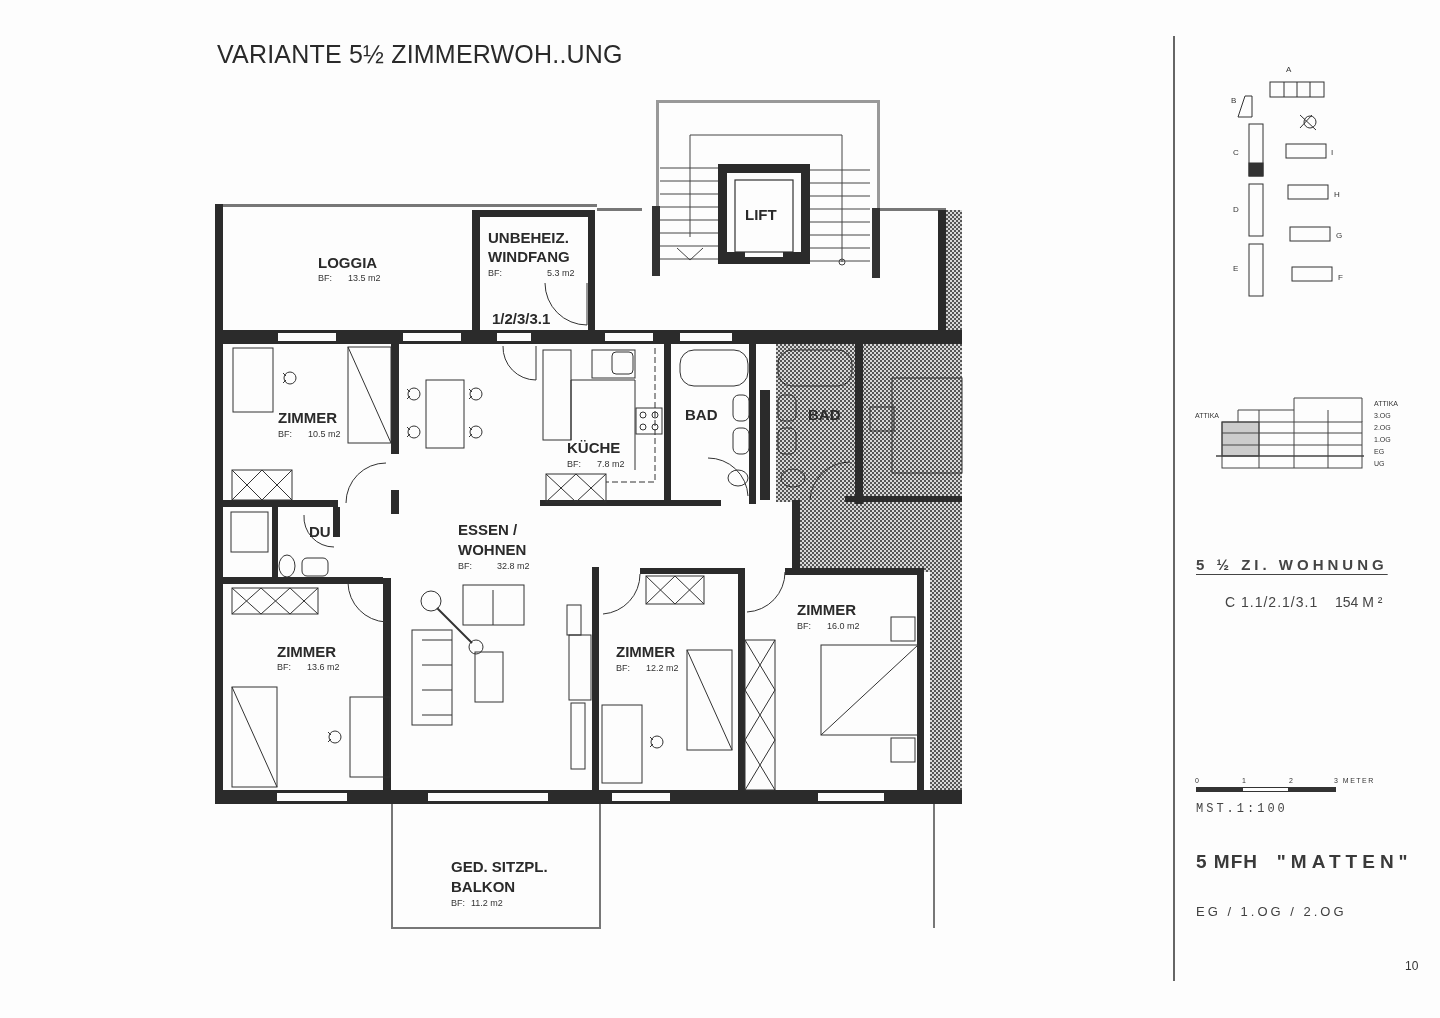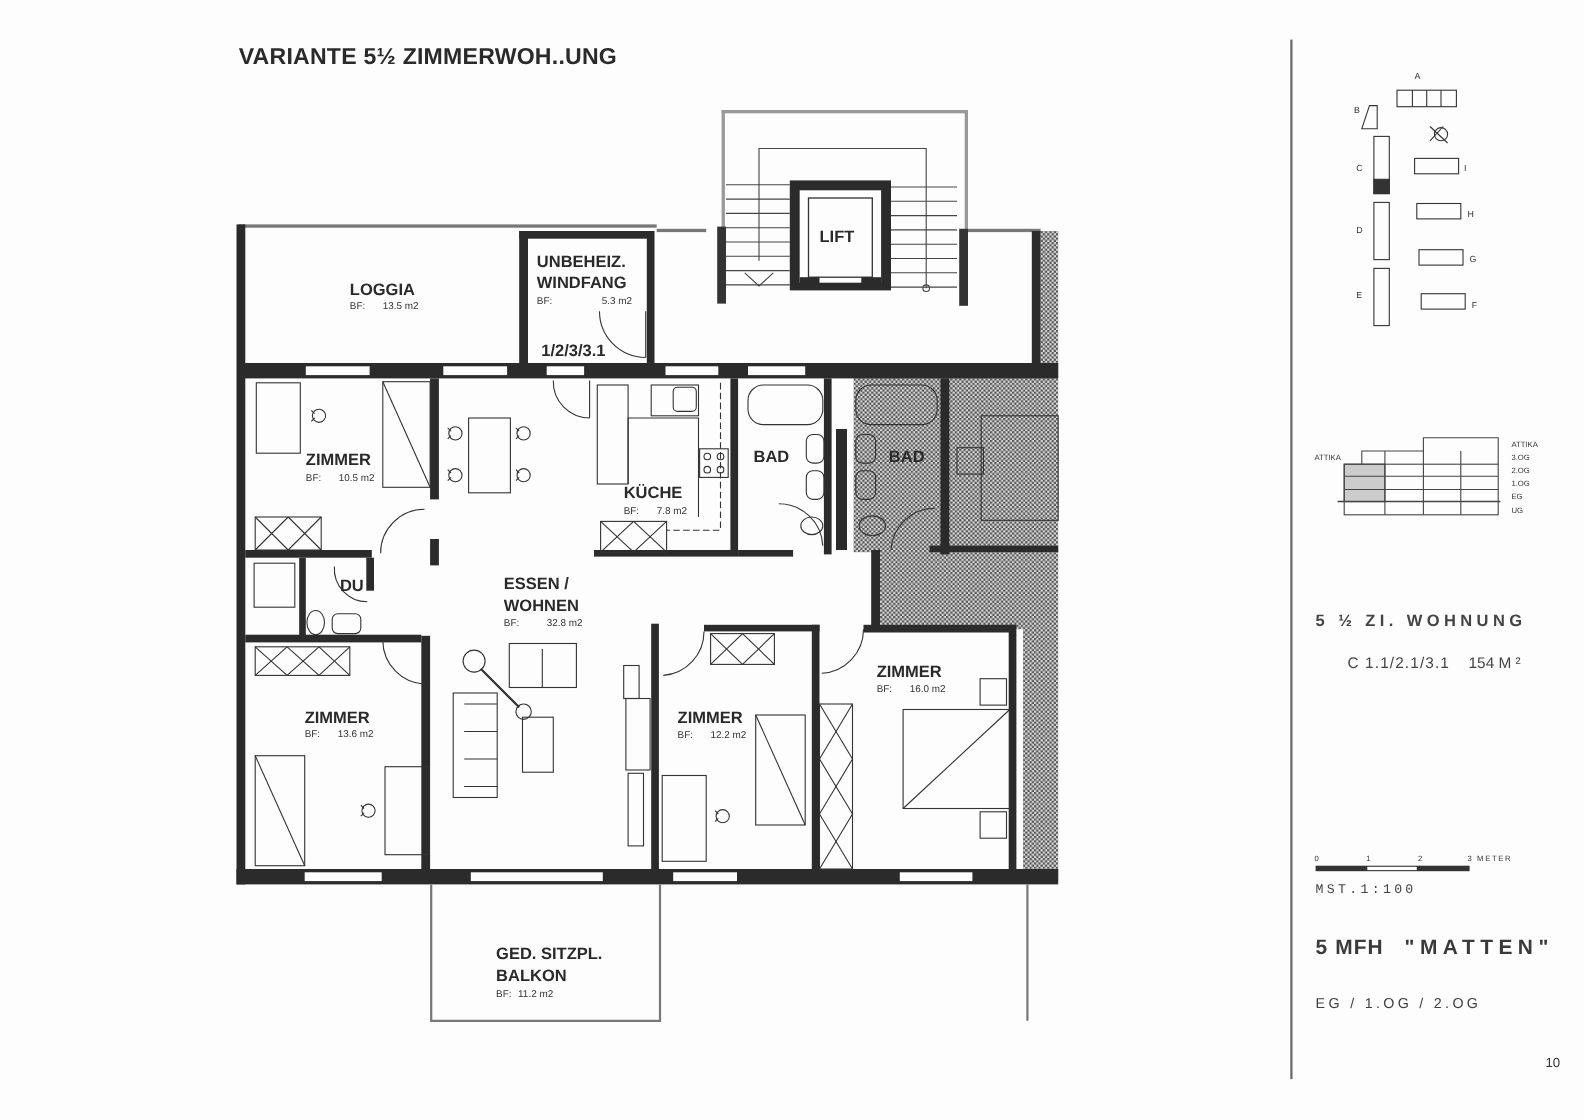--- a/index.html
+++ b/index.html
@@ -1,25 +1,25 @@
 <!DOCTYPE html>
 <html><head>
 <meta charset="utf-8">
 <style>
   html, body { margin: 0; padding: 0; background: #fdfdfd; }
   body { width: 1440px; height: 1018px; position: relative; overflow: hidden;
          font-family: "Liberation Sans", sans-serif; color: #222; }
-  .title { position: absolute; left: 217px; top: 40px; font-size: 21px; font-weight: bold; letter-spacing: 0.2px; color: #2a2a2a; text-align: right; }
+  .title { position: absolute; left: 217px; top: 40px; font-size: 25px; font-weight: normal; letter-spacing: 0.2px; color: #2a2a2a; text-align: right; }
   svg.plan { position: absolute; left: 0; top: 0; }
   .divider { position: absolute; left: 1173px; top: 36px; width: 2px; height: 945px; background: #666; }
   .lbl { font-family: "Liberation Sans", sans-serif; }
   .room-name { font-size: 15px; font-weight: bold; fill: #2a2a2a; }
   .room-bf { font-size: 9px; fill: #333; }
   .side { position: absolute; font-family: "Liberation Sans", sans-serif; }
-  .apt-title { left: 1196px; top: 556px; font-size: 15px; font-weight: bold; letter-spacing: 4px; color: #444; text-underline-offset: 4px; }
+  .apt-title { left: 1196px; top: 556px; font-size: 15px; font-weight: bold; letter-spacing: 4px; color: #444; text-decoration: underline; text-underline-offset: 4px; }
   .apt-code { left: 1196px; top: 594px; font-size: 14px; color: #444; letter-spacing: 1px; margin-left: 29px; }
   .apt-area { left: 1335px; top: 594px; font-size: 14px; color: #444; }
   .scale-lbl { left: 1196px; top: 802px; font-size: 12px; letter-spacing: 3px; color: #444; font-family: Liberation Mono, monospace; }
   .proj { left: 1196px; top: 851px; font-size: 19px; font-weight: bold; color: #3a3a3a; letter-spacing: 1px; }
   .proj span.sp { letter-spacing: 5px; }
   .floors { left: 1196px; top: 904px; font-size: 13px; color: #404040; letter-spacing: 3px; }
   .pageno { left: 1377px; top: 959px; font-size: 12px; color: #333; margin-left: 28px; }
 </style>
 </head>
 <body>

